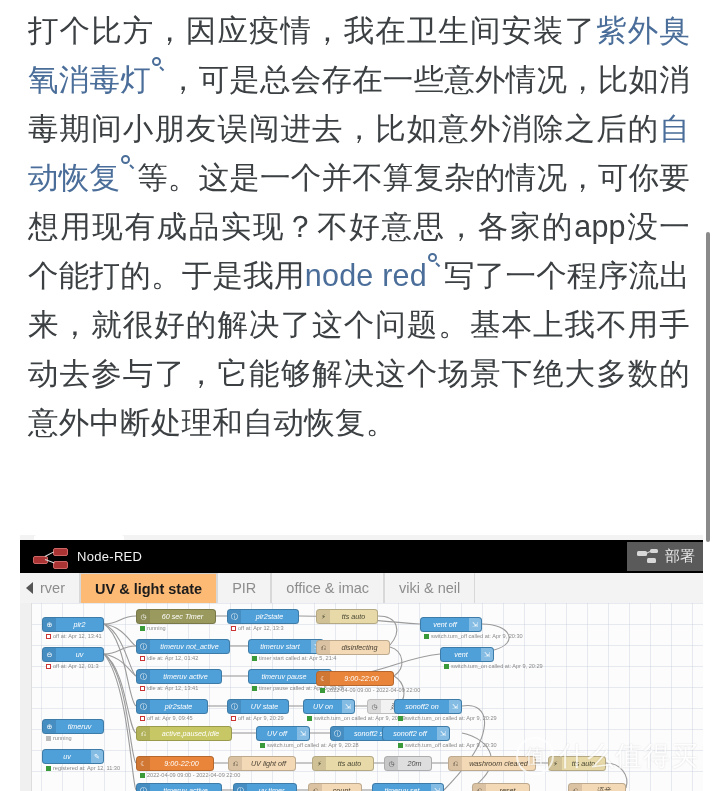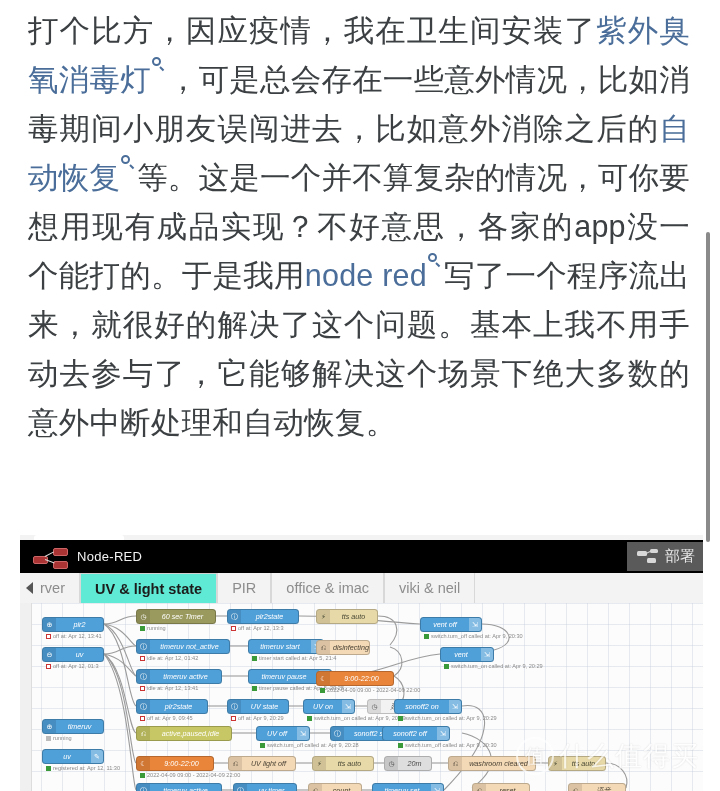--- a/index.html
+++ b/index.html
@@ -198,21 +198,21 @@
     font-size: 14.5px;
     color: #8d8d8d;
     background: #f3f3f3;
     border-left: 1px solid #d8d8d8;
     border-right: 1px solid #d8d8d8;
     white-space: nowrap;
     box-sizing: border-box;
   }
   .nr-tab.cut { padding-left: 2px; border-left: none; }
   .nr-tab.active {
-    background: #5eead4;
+    background: #fdba74;
     color: #1c1c1c;
     font-weight: bold;
     border-top: 1px solid #d0d0d0;
     border-bottom: 1px solid #ffffff;
     margin-bottom: -1px;
   }
 
   
   #nr-canvas {
     position: absolute;
@@ -595,21 +595,21 @@
         <div class="nlabel">vent</div>
         <div class="rico">⇲</div>
         <div class="port-out"></div>
       </div>
       <div class="node n-sand" style="left: 296px; top: 6px; width: 62px;">
         <div class="port-in"></div>
         <div class="lico">⚡</div>
         <div class="nlabel">tts auto</div>
         <div class="port-out"></div>
       </div>
-      <div class="node n-peach" style="left: 296px; top: 37px; width: 54px;">
+      <div class="node n-peach" style="left: 296px; top: 37px; width: 74px;">
         <div class="port-in"></div>
         <div class="lico">⎌</div>
         <div class="nlabel">disinfecting</div>
         <div class="port-out"></div>
       </div>
       <div class="node n-orange" style="left: 296px; top: 68px; width: 78px;">
         <div class="port-in"></div>
         <div class="lico">☾</div>
         <div class="nlabel">9:00-22:00</div>
         <div class="port-out"></div>

